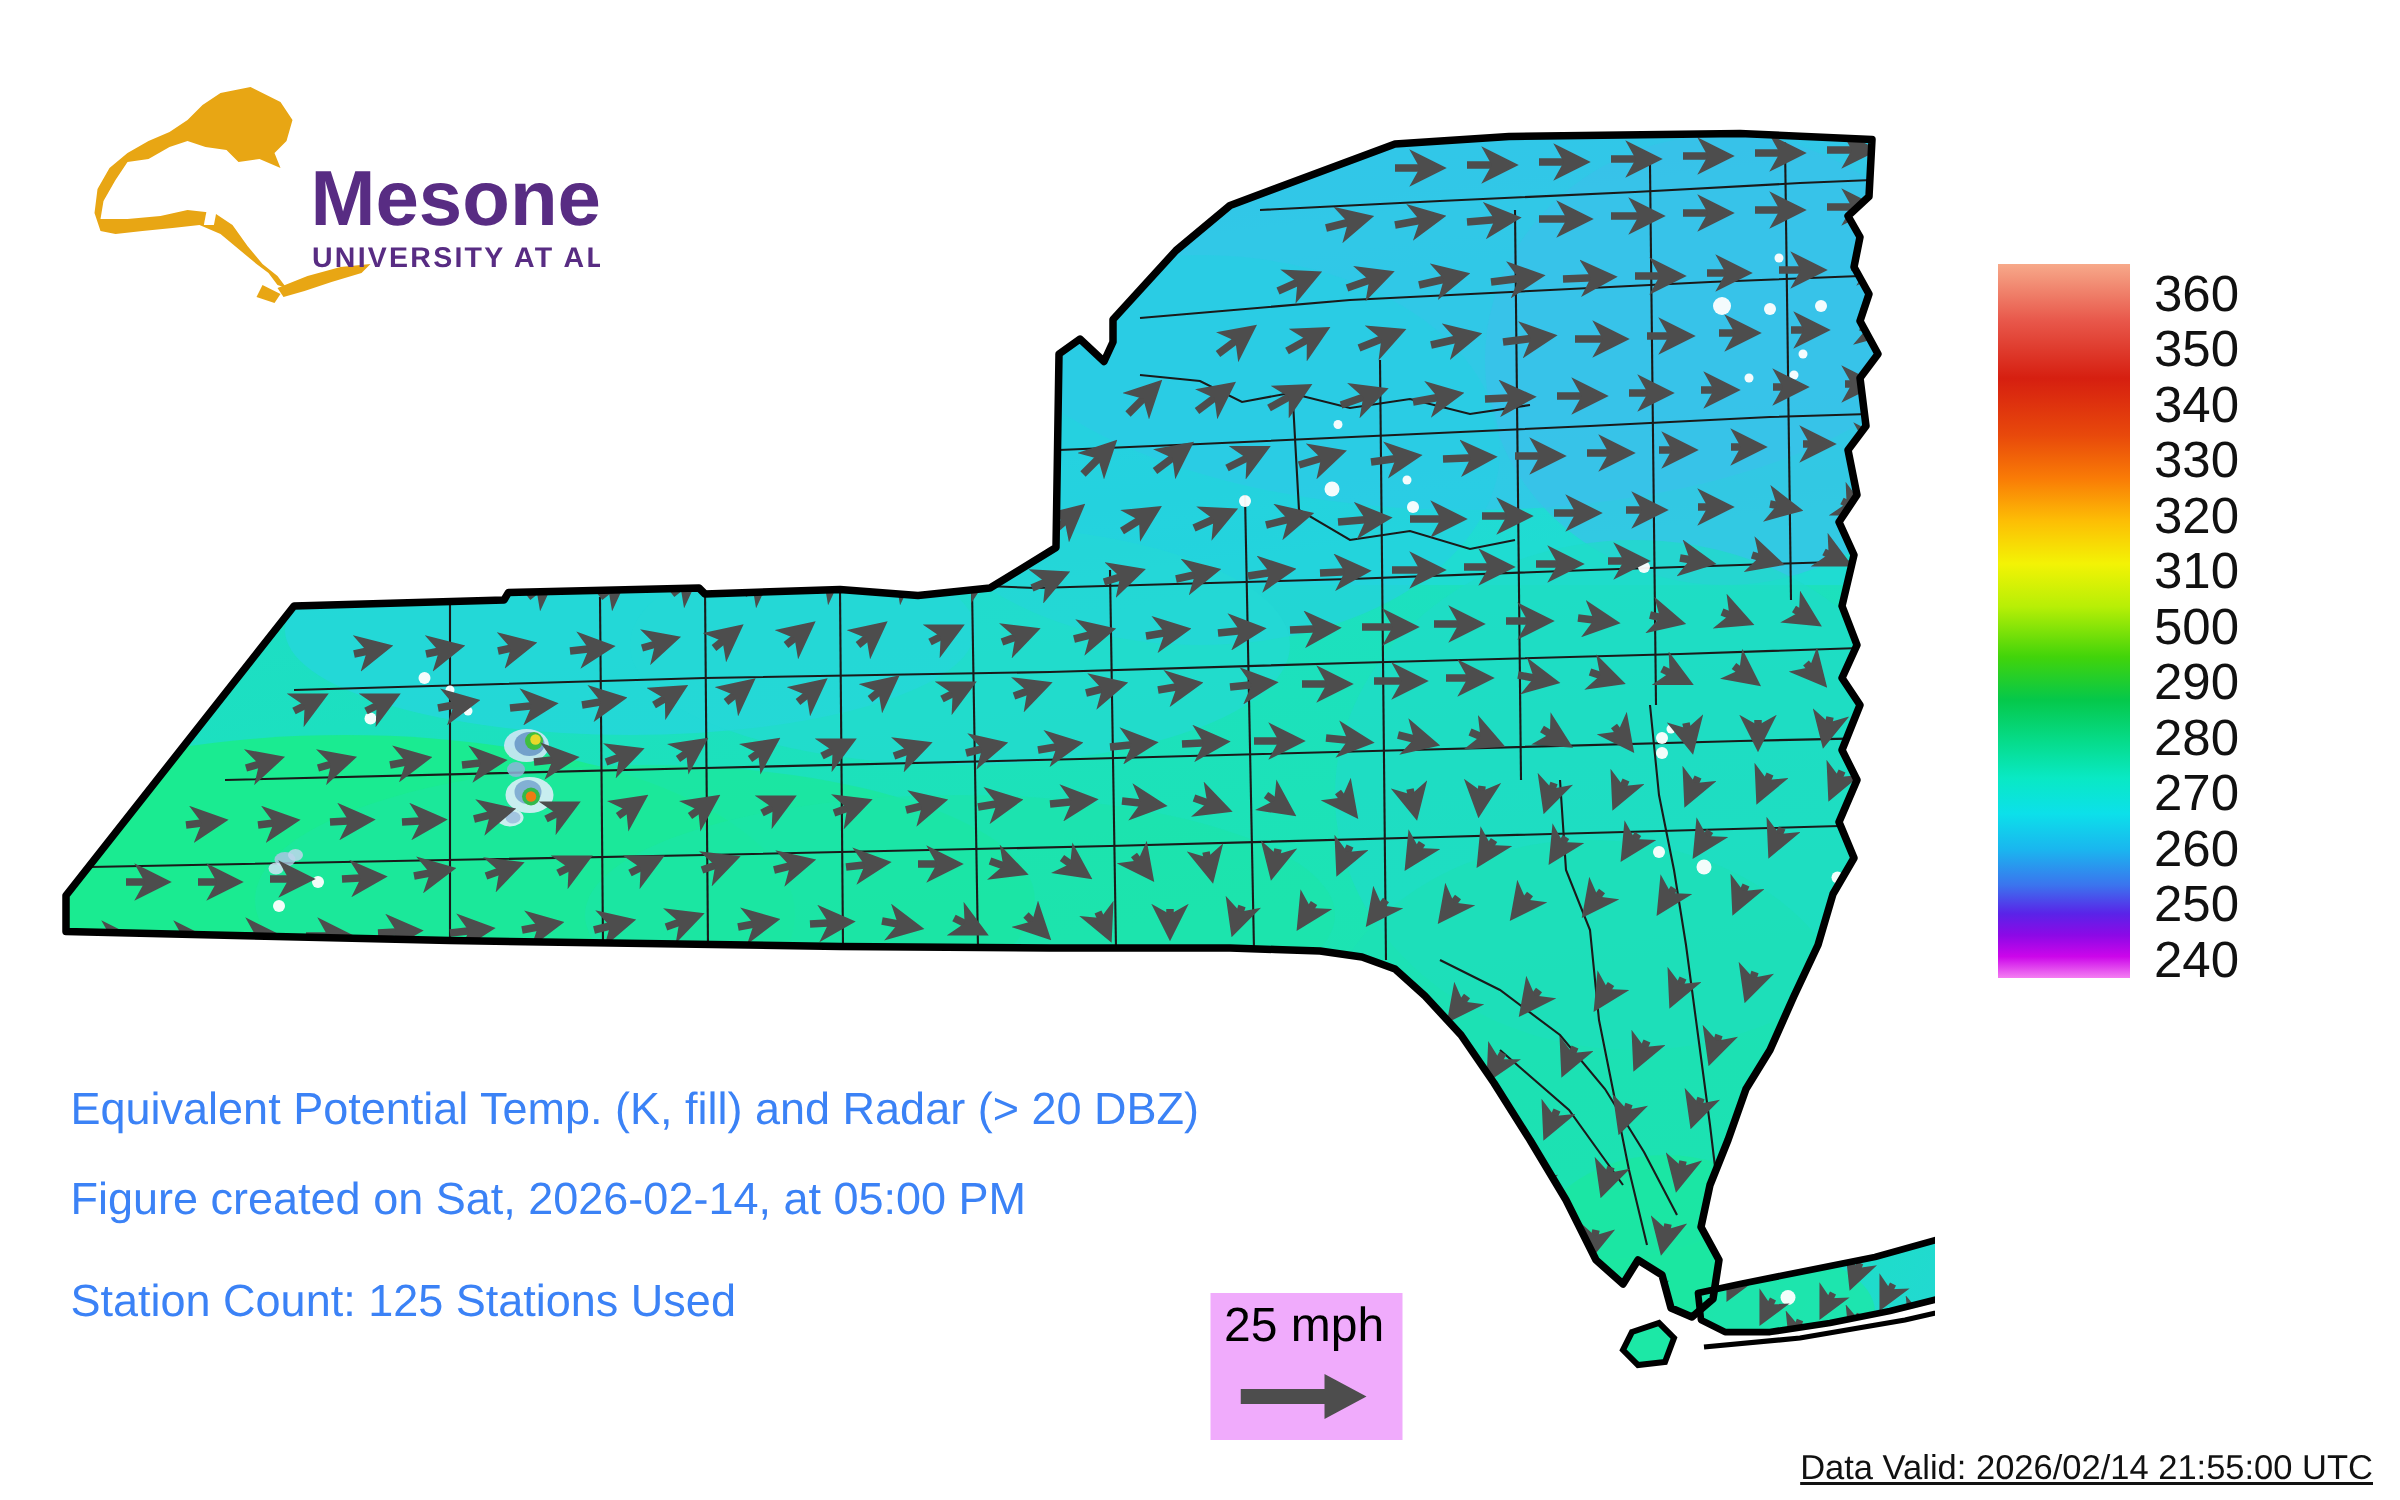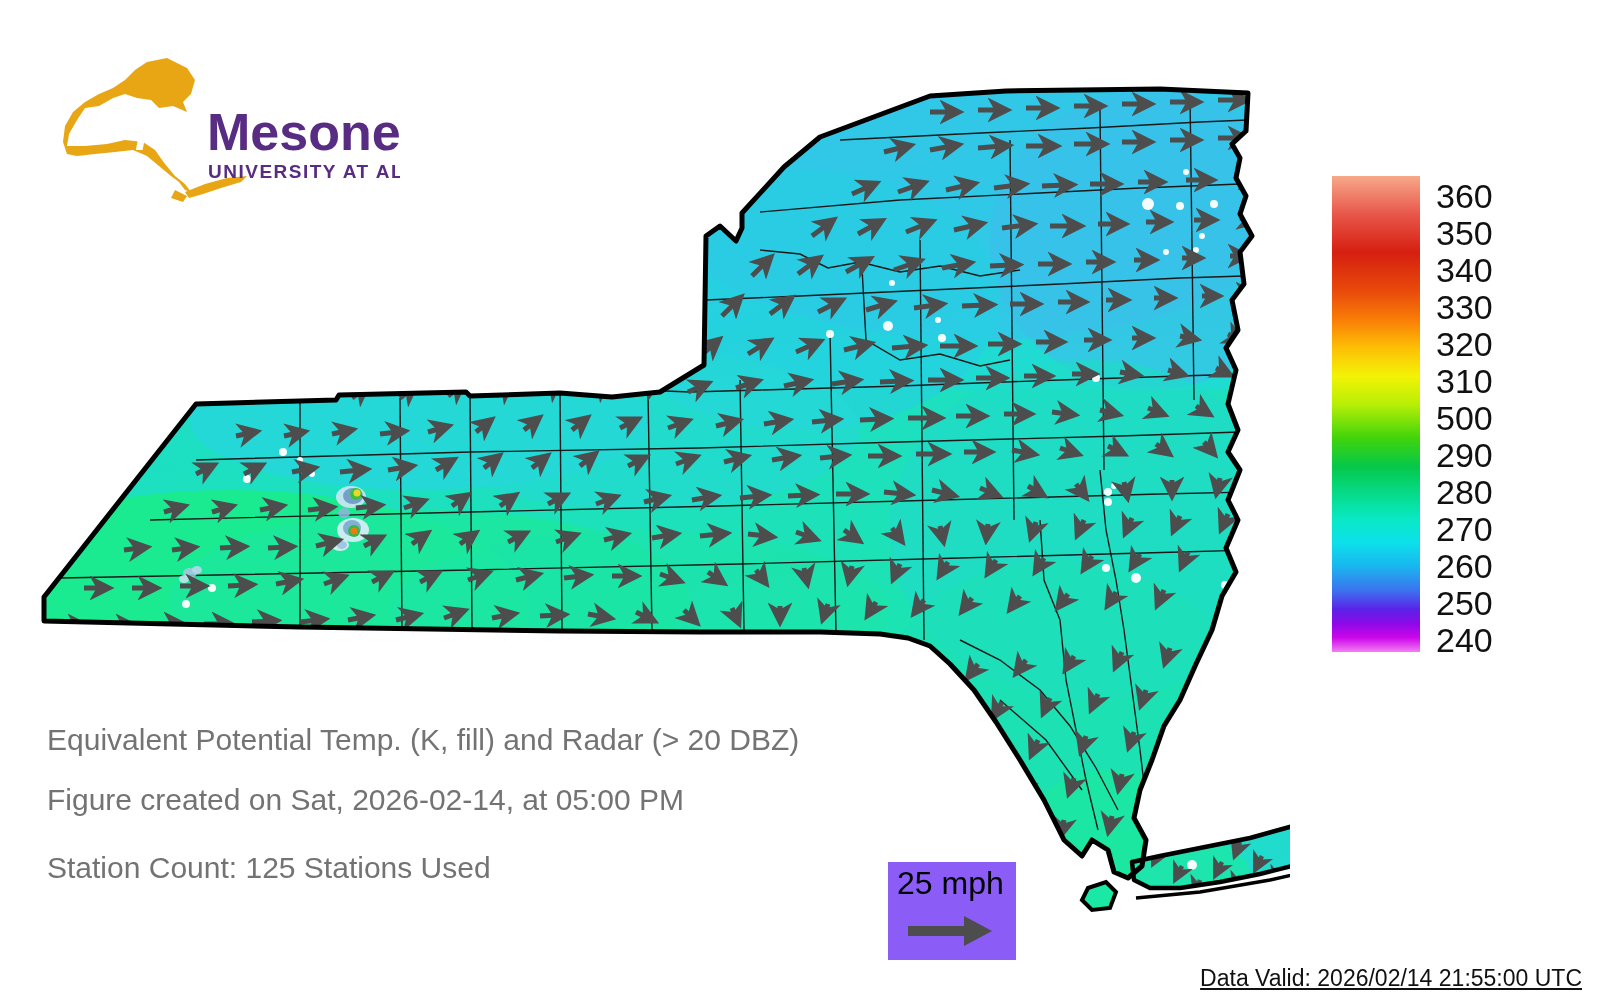--- a/index.html
+++ b/index.html
@@ -35,29 +35,29 @@
         #3b74ee 87%,
         #5a23e8 91%,
         #8c09e6 94%,
         #cc06ea 97%,
         #f47ef2 100%);
   }
   .cb-label{position:absolute;left:104px;font-size:34px;line-height:27px;
             color:#111;white-space:nowrap;}
 
   
-  .caption{position:absolute;left:47px;font-size:30px;line-height:30px;color:#737373;
+  .caption{position:absolute;left:47px;font-size:30px;line-height:30px;color:#3b82f6;
            white-space:nowrap;}
   #cap-title{top:725px;}
   #cap-created{top:785px;}
   #cap-stations{top:853px;text-align:right;}
 
   
-  #wind-key{position:absolute;left:888px;top:862px;width:128px;height:98px;
-            background:#8b5cf6;}
+  #wind-key{position:absolute;left:807px;top:862px;width:128px;height:98px;
+            background:#f0abfc;}
   #wind-key-label{position:absolute;left:9px;top:4px;font-size:32px;line-height:34px;color:#000;}
   #wind-key-arrow{position:absolute;left:20px;top:52px;}
 
   
   #data-valid{position:absolute;right:18px;bottom:8px;font-size:23px;color:#111;white-space:nowrap;text-decoration:underline;}
 </style>
 </head>
 <body>
 
 <div id="logo">

